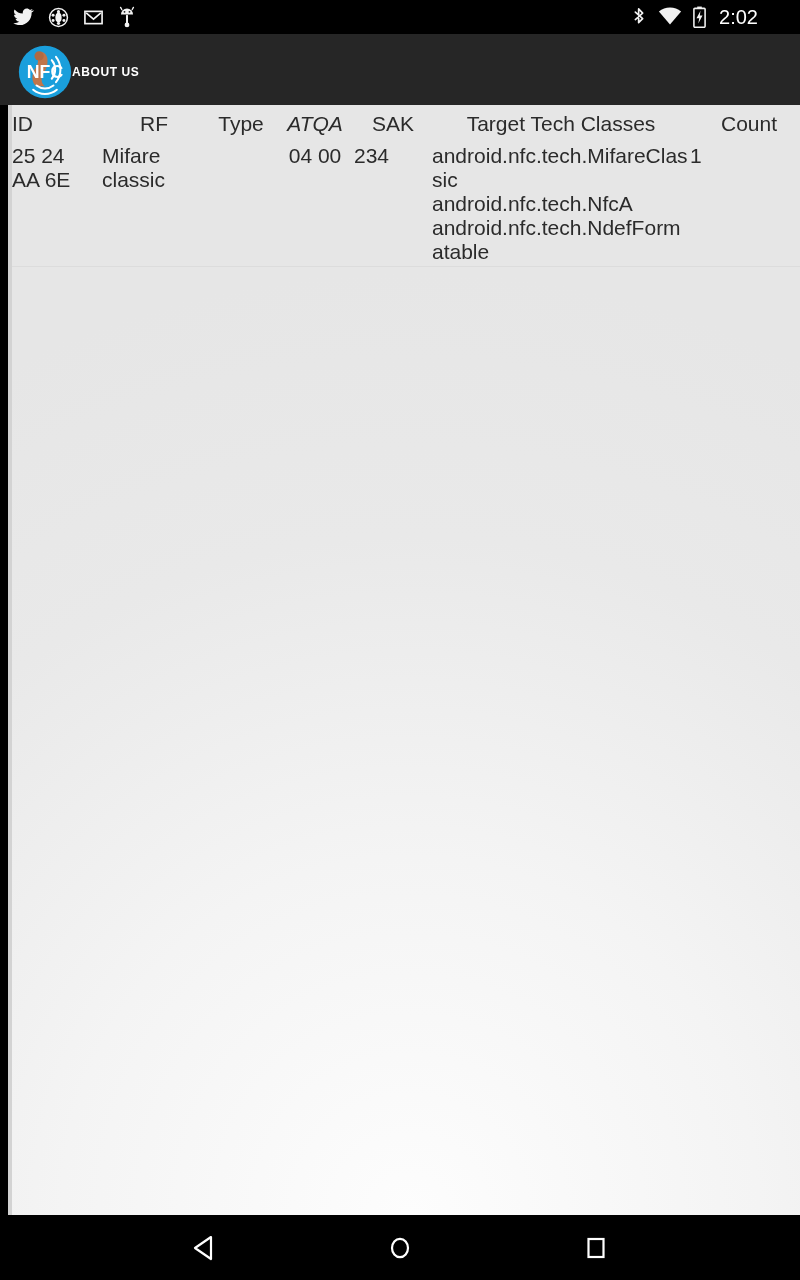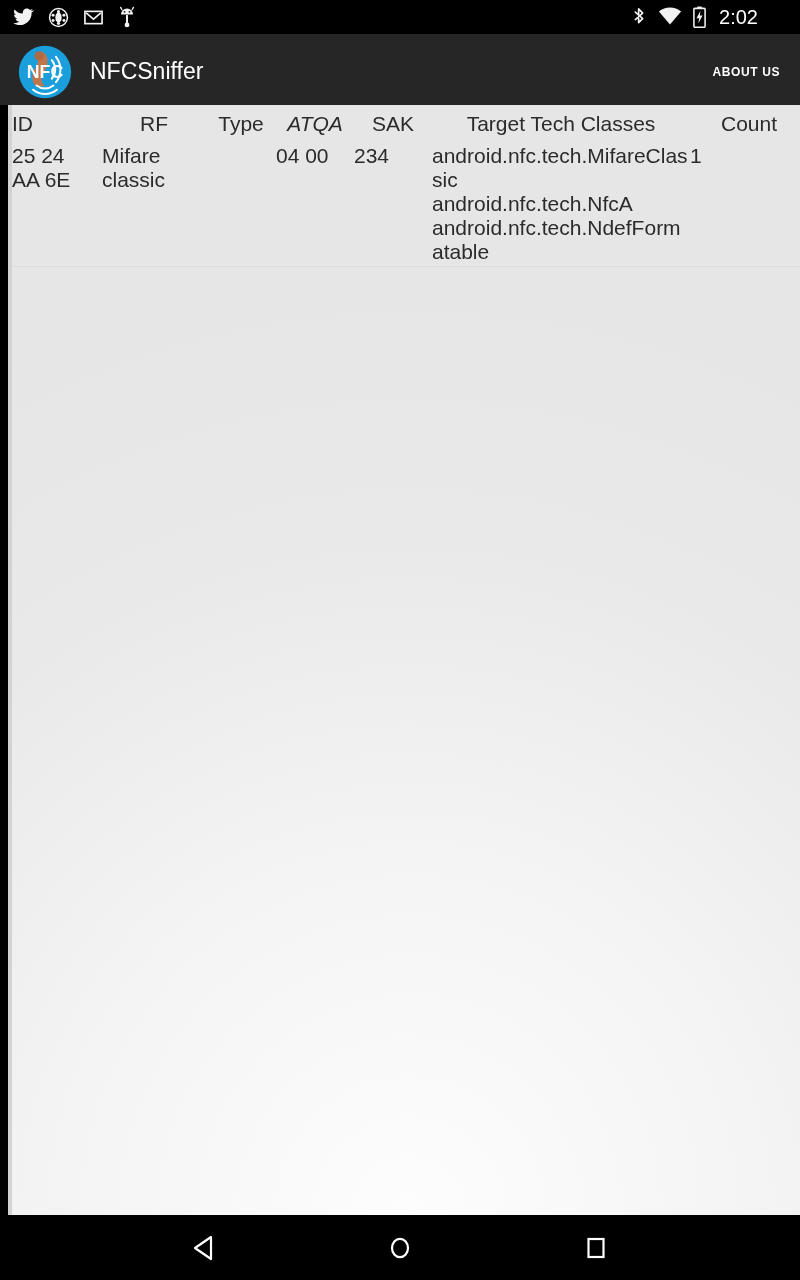--- a/index.html
+++ b/index.html
@@ -129,21 +129,21 @@
   th.col-rf     { text-align: center; }
   th.col-type   { text-align: center; }
   th.col-atqa   { text-align: center; font-style: italic; }
   th.col-sak    { text-align: center; }
   th.col-tech   { text-align: center; }
   th.col-count  { text-align: center; padding-left: 18px; }
 
   tbody td.col-id   { text-align: left; padding-left: 14px; }
   tbody td.col-rf   { text-align: left; padding-left: 4px; }
   tbody td.col-type { text-align: left; }
-  tbody td.col-atqa { text-align: left; padding-left: 2px; }
+  tbody td.col-atqa { text-align: center; padding-left: 2px; }
   tbody td.col-sak  { text-align: left; padding-left: 8px; }
   tbody td.col-tech { text-align: left; padding-left: 8px; word-break: break-all; }
   tbody td.col-count{ text-align: left; padding-left: 22px; }
 
   tbody tr { border-bottom: 1px solid #dcdcdc; }
   tbody td { padding-top: 6px; padding-bottom: 8px; }
 
   .row-pad-1 { height: 122px; }
   .row-pad-2 { height: 72px; }
 
@@ -240,21 +240,20 @@
       <path d="M28 8 q7 2 7 11 q0 8 -4 13 q-3 4 -3 9 q0 5 4 8 l-10 0 q-5 -4 -5 -10 q0 -7 4 -12 q3 -4 3 -10 q0 -6 -3 -8 z" fill="#c0754a"></path>
       <circle cx="25" cy="13" r="5.5" fill="#b06a42"></circle>
       <g fill="none" stroke="#ffffff" stroke-width="2.4" stroke-linecap="round">
         <path d="M40 18 a17 17 0 0 1 0 22"></path>
         <path d="M45 14 a24 24 0 0 1 0 30"></path>
         <path d="M22 48 a16 16 0 0 0 20 0"></path>
         <path d="M18 53 a22 22 0 0 0 28 0"></path>
       </g>
       <text x="32" y="39" font-family="Liberation Sans, sans-serif" font-size="21" font-weight="bold" fill="#ffffff" text-anchor="middle">NFC</text>
     </svg>
-    <div id="app-title">NFCSniffer</div>
     <div id="about-us-button">ABOUT US</div>
   </div>
 
   <div id="content">
     <table id="scan-table">
       <thead>
         <tr>
           <th class="col-id">ID</th>
           <th class="col-rf">RF</th>
           <th class="col-type">Type</th>

